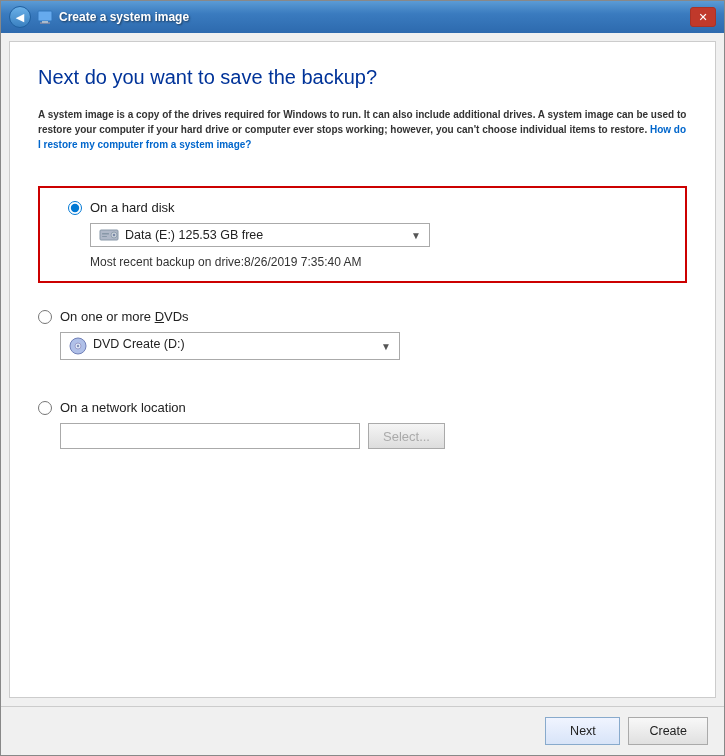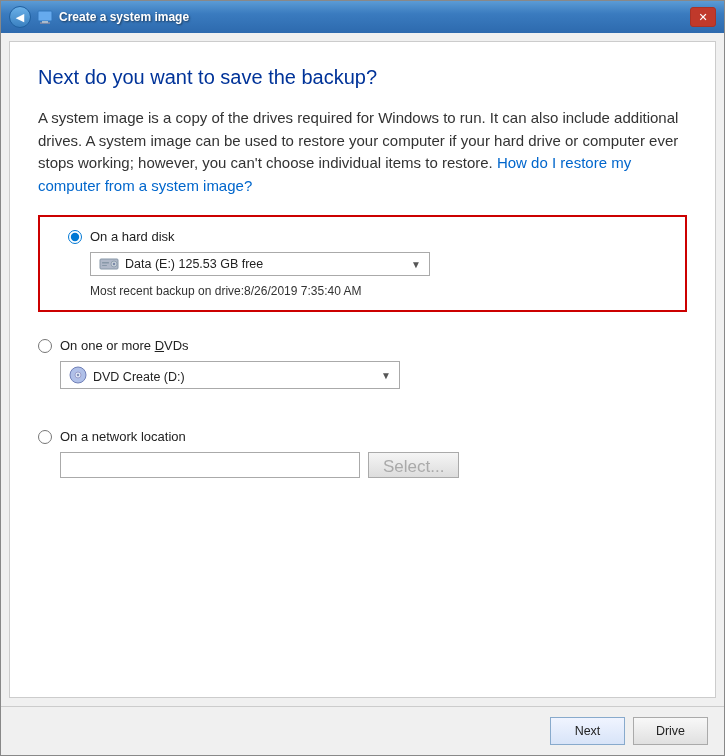--- a/index.html
+++ b/index.html
@@ -95,24 +95,25 @@
     }
 
     .page-title {
       font-size: 20px;
       color: #003399;
       font-weight: normal;
       margin-bottom: 18px;
     }
 
     .description {
-      font-size: 15px;
+      font-size: 10px;
       color: #333;
       line-height: 1.5;
-      margin-bottom: 2px;
+      margin-bottom: 18px;
+      font-weight: bold;
     }
 
     .help-link {
       color: #0066cc;
       text-decoration: none;
       cursor: pointer;
     }
 
     .options-area {
       margin-top: 16px;
@@ -163,21 +164,21 @@
       border: 1px solid #aaa;
       min-width: 280px;
       cursor: pointer;
       font-size: 12.5px;
       color: #222;
       justify-content: space-between;
       width: 340px;
     }
     .dropdown-inner {
       display: flex;
-      align-items: flex-end;
+      align-items: flex-start;
       gap: 6px;
     }
     .dropdown-arrow {
       font-size: 10px;
       color: #555;
     }
 
     .backup-info {
       margin-left: 22px;
       font-size: 12px;
@@ -202,21 +203,21 @@
       font-size: 12.5px;
       width: 300px;
       height: 26px;
       color: #333;
       background: white;
     }
     .select-btn {
       padding: 4px 14px;
       background: linear-gradient(to bottom, #f5f5f5, #ddd);
       border: 1px solid #aaa;
-      font-size: 17px;
+      font-size: 13px;
       cursor: pointer;
       height: 26px;
       color: #aaa;
     }
 
     
     .bottom-bar {
       background: #f0f0f0;
       border-top: 1px solid #ccc;
       padding: 10px 16px;
@@ -323,15 +324,15 @@
           <input type="text" class="network-input" style="">
           <button class="select-btn">Select...</button>
         </div>
       </div>
 
     </div>
   </div>
 
   <div class="bottom-bar">
     <button class="btn btn-next">Next</button>
-    <button class="btn">Drive</button>
+    <button class="btn">Create</button>
   </div>
 </div>
 
 </body></html>

